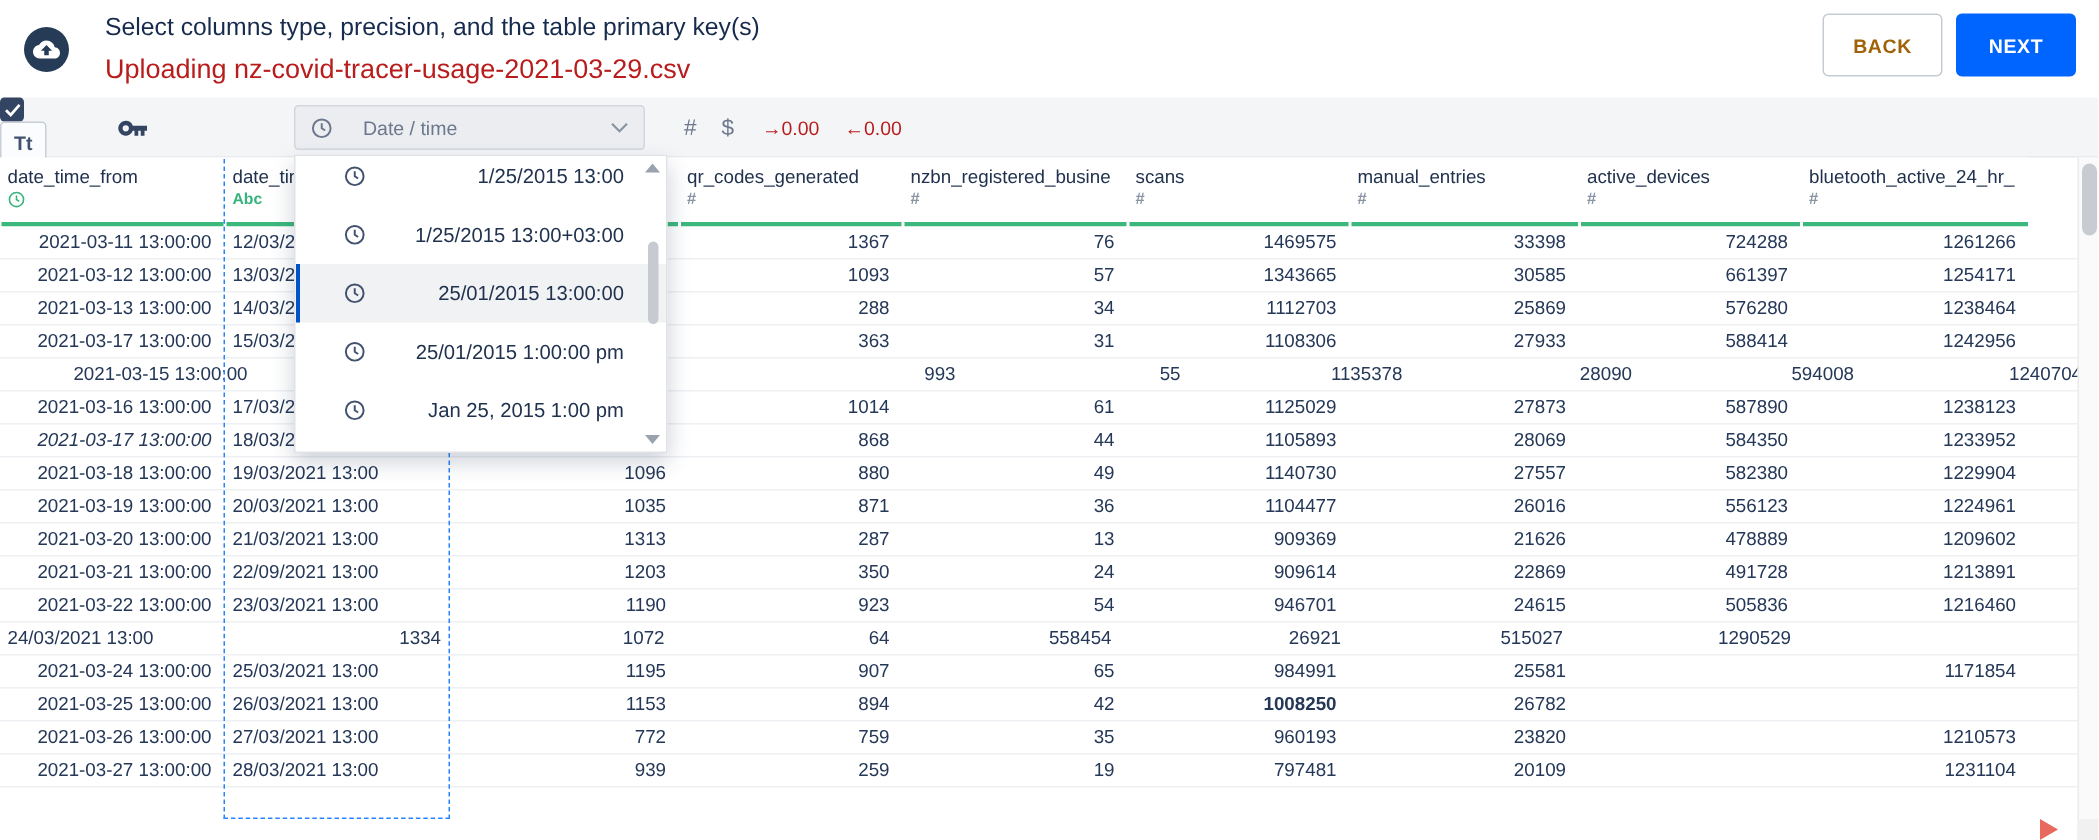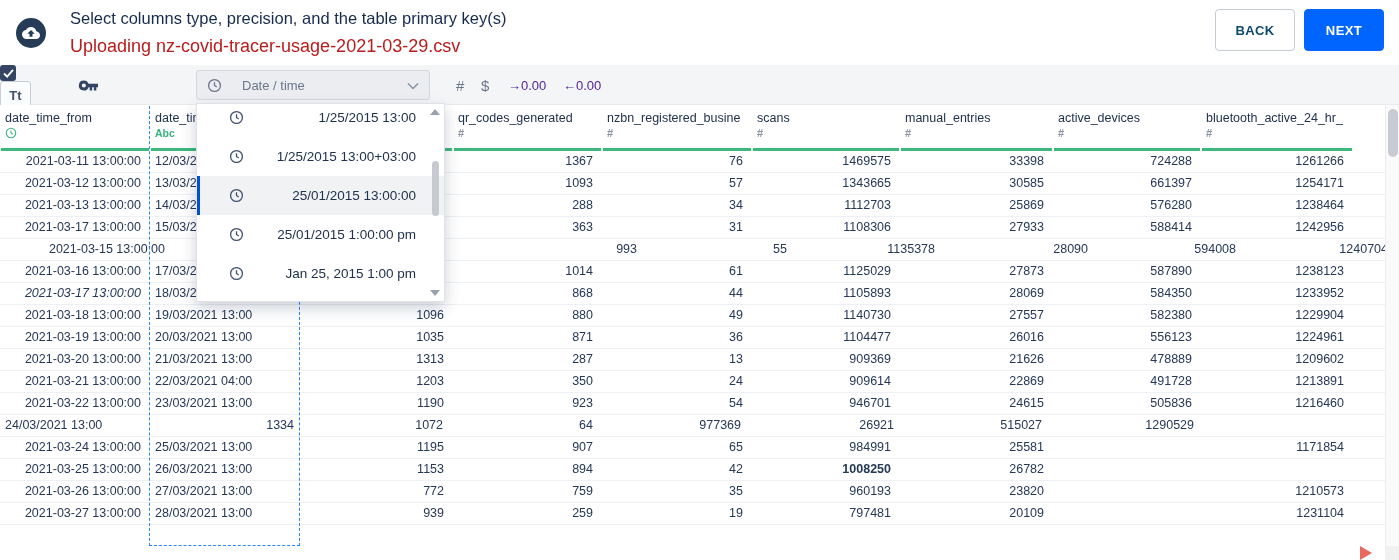--- a/index.html
+++ b/index.html
@@ -8,40 +8,40 @@
   .app { position:relative; width:1399px; height:560px; background:#fff; overflow:hidden; }
 
   
   .top { position:absolute; top:0; left:0; width:1399px; height:65px; background:#fff; }
   .upload-badge { position:absolute; left:16px; top:18px; width:30px; height:30px; border-radius:50%;
                   background:#253b56; display:flex; align-items:center; justify-content:center; }
   .page-title { position:absolute; left:70px; top:9px; font-size:16.5px; color:#172b4d; font-weight:500; }
   .page-subtitle { position:absolute; left:70px; top:36px; font-size:18px; color:#b91c1c; }
   .btn { position:absolute; top:9px; height:42px; border-radius:4px; font-size:13px; font-weight:700;
          letter-spacing:.4px; display:flex; align-items:center; justify-content:center; cursor:pointer; }
-  .btn-back { right:104px; width:80px; background:#fff; border:1px solid #c5cbd3; color:#0c4a6e; }
+  .btn-back { right:104px; width:80px; background:#fff; border:1px solid #c5cbd3; color:#a16207; }
   .btn-next { right:15px; width:80px; background:#0065ff; border:1px solid #0065ff; color:#fff; }
 
   
   .toolbar { position:absolute; top:65px; left:0; width:1399px; height:40px; background:#f4f5f7;
              border-bottom:1px solid #e9eaee; }
   .tb-item { position:absolute; top:0; height:40px; display:flex; align-items:center; color:#57606e;gap:12px; }
   .key-btn { left:78px; }
   .checkbox { left:126px; top:12px; width:16px; height:16px; background:#344563; border-radius:3px;
               display:flex; align-items:center; justify-content:center; }
   .tt-btn { left:155px; top:6px; height:28px; width:31px; background:#fbfcfd; border:1px solid #c9ced6;
             border-radius:3px; display:flex; align-items:center; justify-content:center;
             font-size:13px; color:#42526e; font-weight:600; }
   .type-select { left:196px; top:5px; height:30px; width:234px; background:#ebedf0; border:1px solid #d3d7dd;
                  border-radius:3px; display:flex; align-items:center; cursor:pointer; }
   .type-select .lbl { margin-left:8px; font-size:13px; color:#6b778c; }
   .type-select .chev { margin-left:auto; margin-right:10px; }
   .glyph { font-size:15px; color:#6b778c; }
   .hash-btn { left:456px; } .dollar-btn { left:481px; }
-  .prec { font-size:13px; color:#4c1d95; }
+  .prec { font-size:13px; color:#b91c1c; }
   .prec-inc { left:508px; } .prec-dec { left:563px; }
 
   
   .thead { position:absolute; top:105px; left:0; height:46px; display:flex; background:#fff; }
   .th { position:relative; height:46px; padding:6px 4px 0 5px; overflow:hidden; white-space:nowrap; }
   .th-name { font-size:12.5px; color:#20324e; font-weight:500; }
   .th-type { margin-top:2px; font-size:10px; height:13px; }
   .ty-text { color:#36b37e; font-weight:700; font-size:10.5px; }
   .ty-num  { color:#8993a4; font-weight:700; font-size:11px; }
   .th-bar { position:absolute; left:1px; right:1px; bottom:0; height:3px; background:#3cb87c; }
@@ -281,21 +281,21 @@
         <div class="td" style="width: 153px; text-align: right;">1313</div>
         <div class="td" style="width: 149px; text-align: right;">287</div>
         <div class="td" style="width: 150px; text-align: right;">13</div>
         <div class="td" style="width: 148px; text-align: right;">909369</div>
         <div class="td" style="width: 153px; text-align: right;">21626</div>
         <div class="td" style="width: 148px; text-align: right;">478889</div>
         <div class="td" style="width: 152px; text-align: right;">1209602</div>
       </div>
       <div class="tr">
         <div class="td" style="width: 150px; text-align: right;">2021-03-21 13:00:00</div>
-        <div class="td" style="width: 150px; text-align: left;">22/03/2021 04:00</div>
+        <div class="td" style="width: 150px; text-align: left;">22/09/2021 13:00</div>
         <div class="td" style="width: 153px; text-align: right;">1203</div>
         <div class="td" style="width: 149px; text-align: right;">350</div>
         <div class="td" style="width: 150px; text-align: right;">24</div>
         <div class="td" style="width: 148px; text-align: right;">909614</div>
         <div class="td" style="width: 153px; text-align: right;">22869</div>
         <div class="td" style="width: 148px; text-align: right;">491728</div>
         <div class="td" style="width: 152px; text-align: right;">1213891</div>
       </div>
       <div class="tr">
         <div class="td" style="width: 150px; text-align: right;">2021-03-22 13:00:00</div>
@@ -306,21 +306,21 @@
         <div class="td" style="width: 148px; text-align: right;">946701</div>
         <div class="td" style="width: 153px; text-align: right;">24615</div>
         <div class="td" style="width: 148px; text-align: right;">505836</div>
         <div class="td" style="width: 152px; text-align: right;">1216460</div>
       </div>
       <div class="tr">
         <div class="td" style="width: 150px; text-align: left;">24/03/2021 13:00</div>
         <div class="td" style="width: 153px; text-align: right;">1334</div>
         <div class="td" style="width: 149px; text-align: right;">1072</div>
         <div class="td" style="width: 150px; text-align: right;">64</div>
-        <div class="td" style="width: 148px; text-align: right;">977369</div>
+        <div class="td" style="width: 148px; text-align: right;">558454</div>
         <div class="td" style="width: 153px; text-align: right;">26921</div>
         <div class="td" style="width: 148px; text-align: right;">515027</div>
         <div class="td" style="width: 152px; text-align: right;">1290529</div>
       </div>
       <div class="tr">
         <div class="td" style="width: 150px; text-align: right;">2021-03-24 13:00:00</div>
         <div class="td" style="width: 150px; text-align: left;">25/03/2021 13:00</div>
         <div class="td" style="width: 153px; text-align: right;">1195</div>
         <div class="td" style="width: 149px; text-align: right;">907</div>
         <div class="td" style="width: 150px; text-align: right;">65</div>

